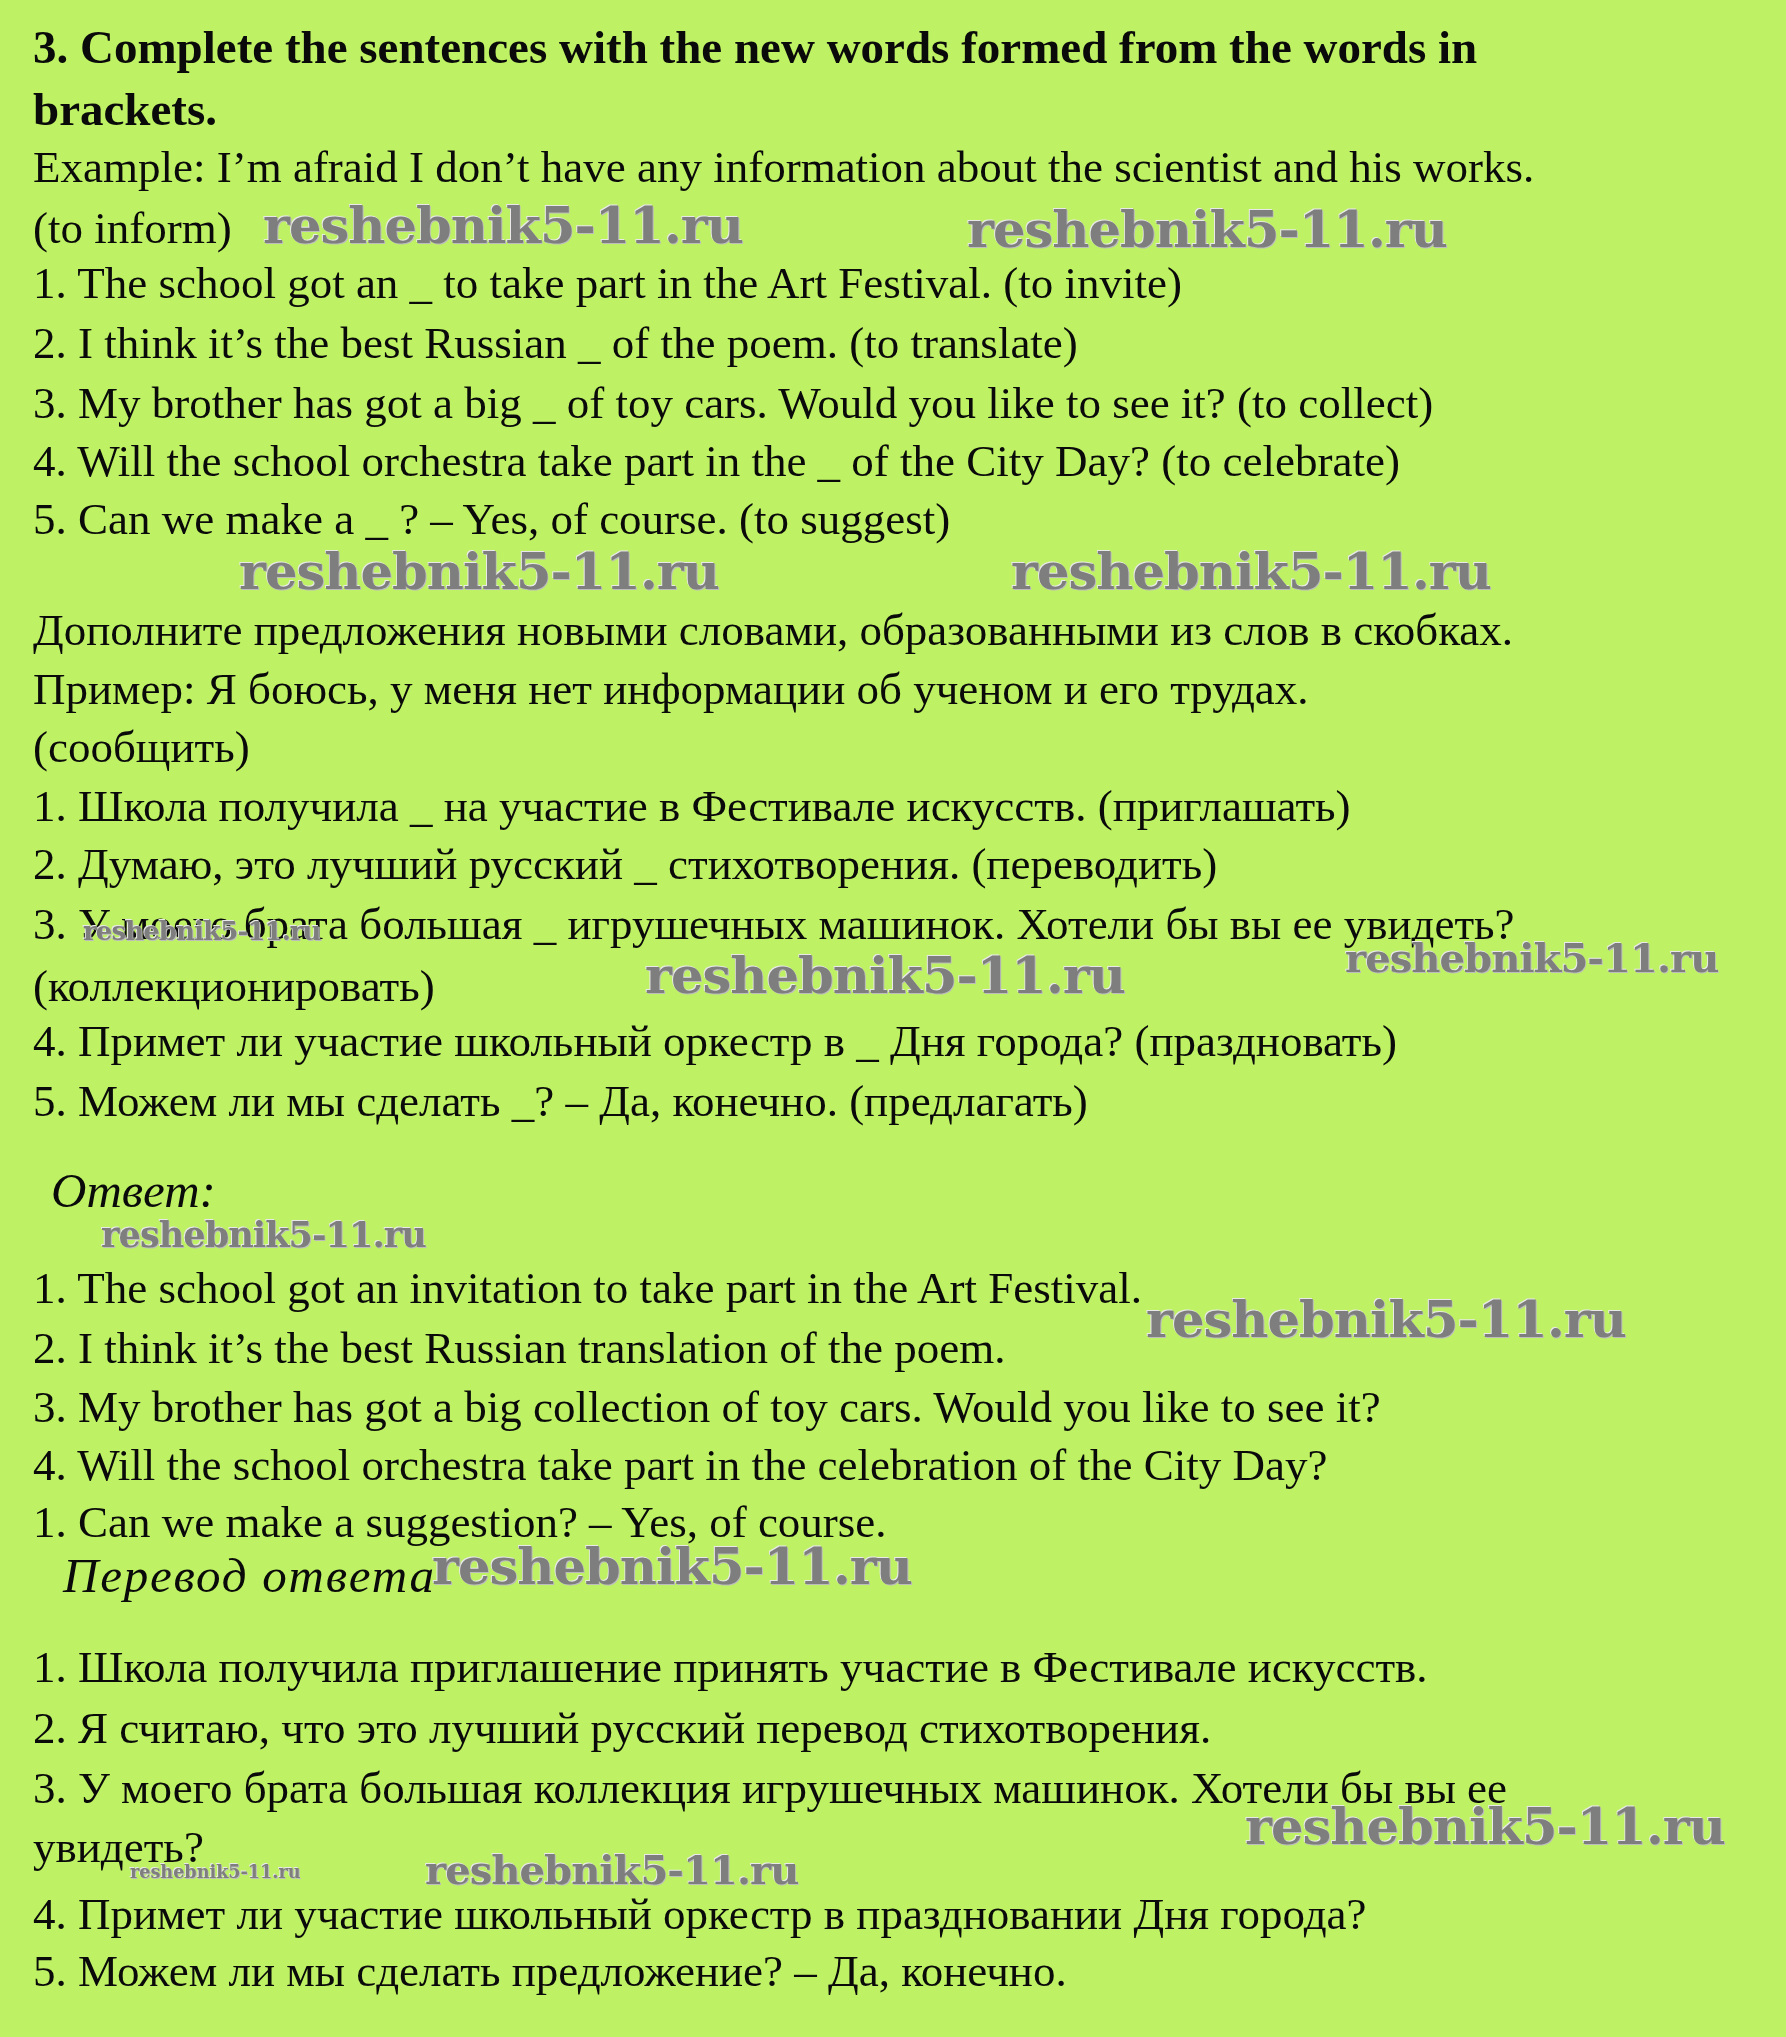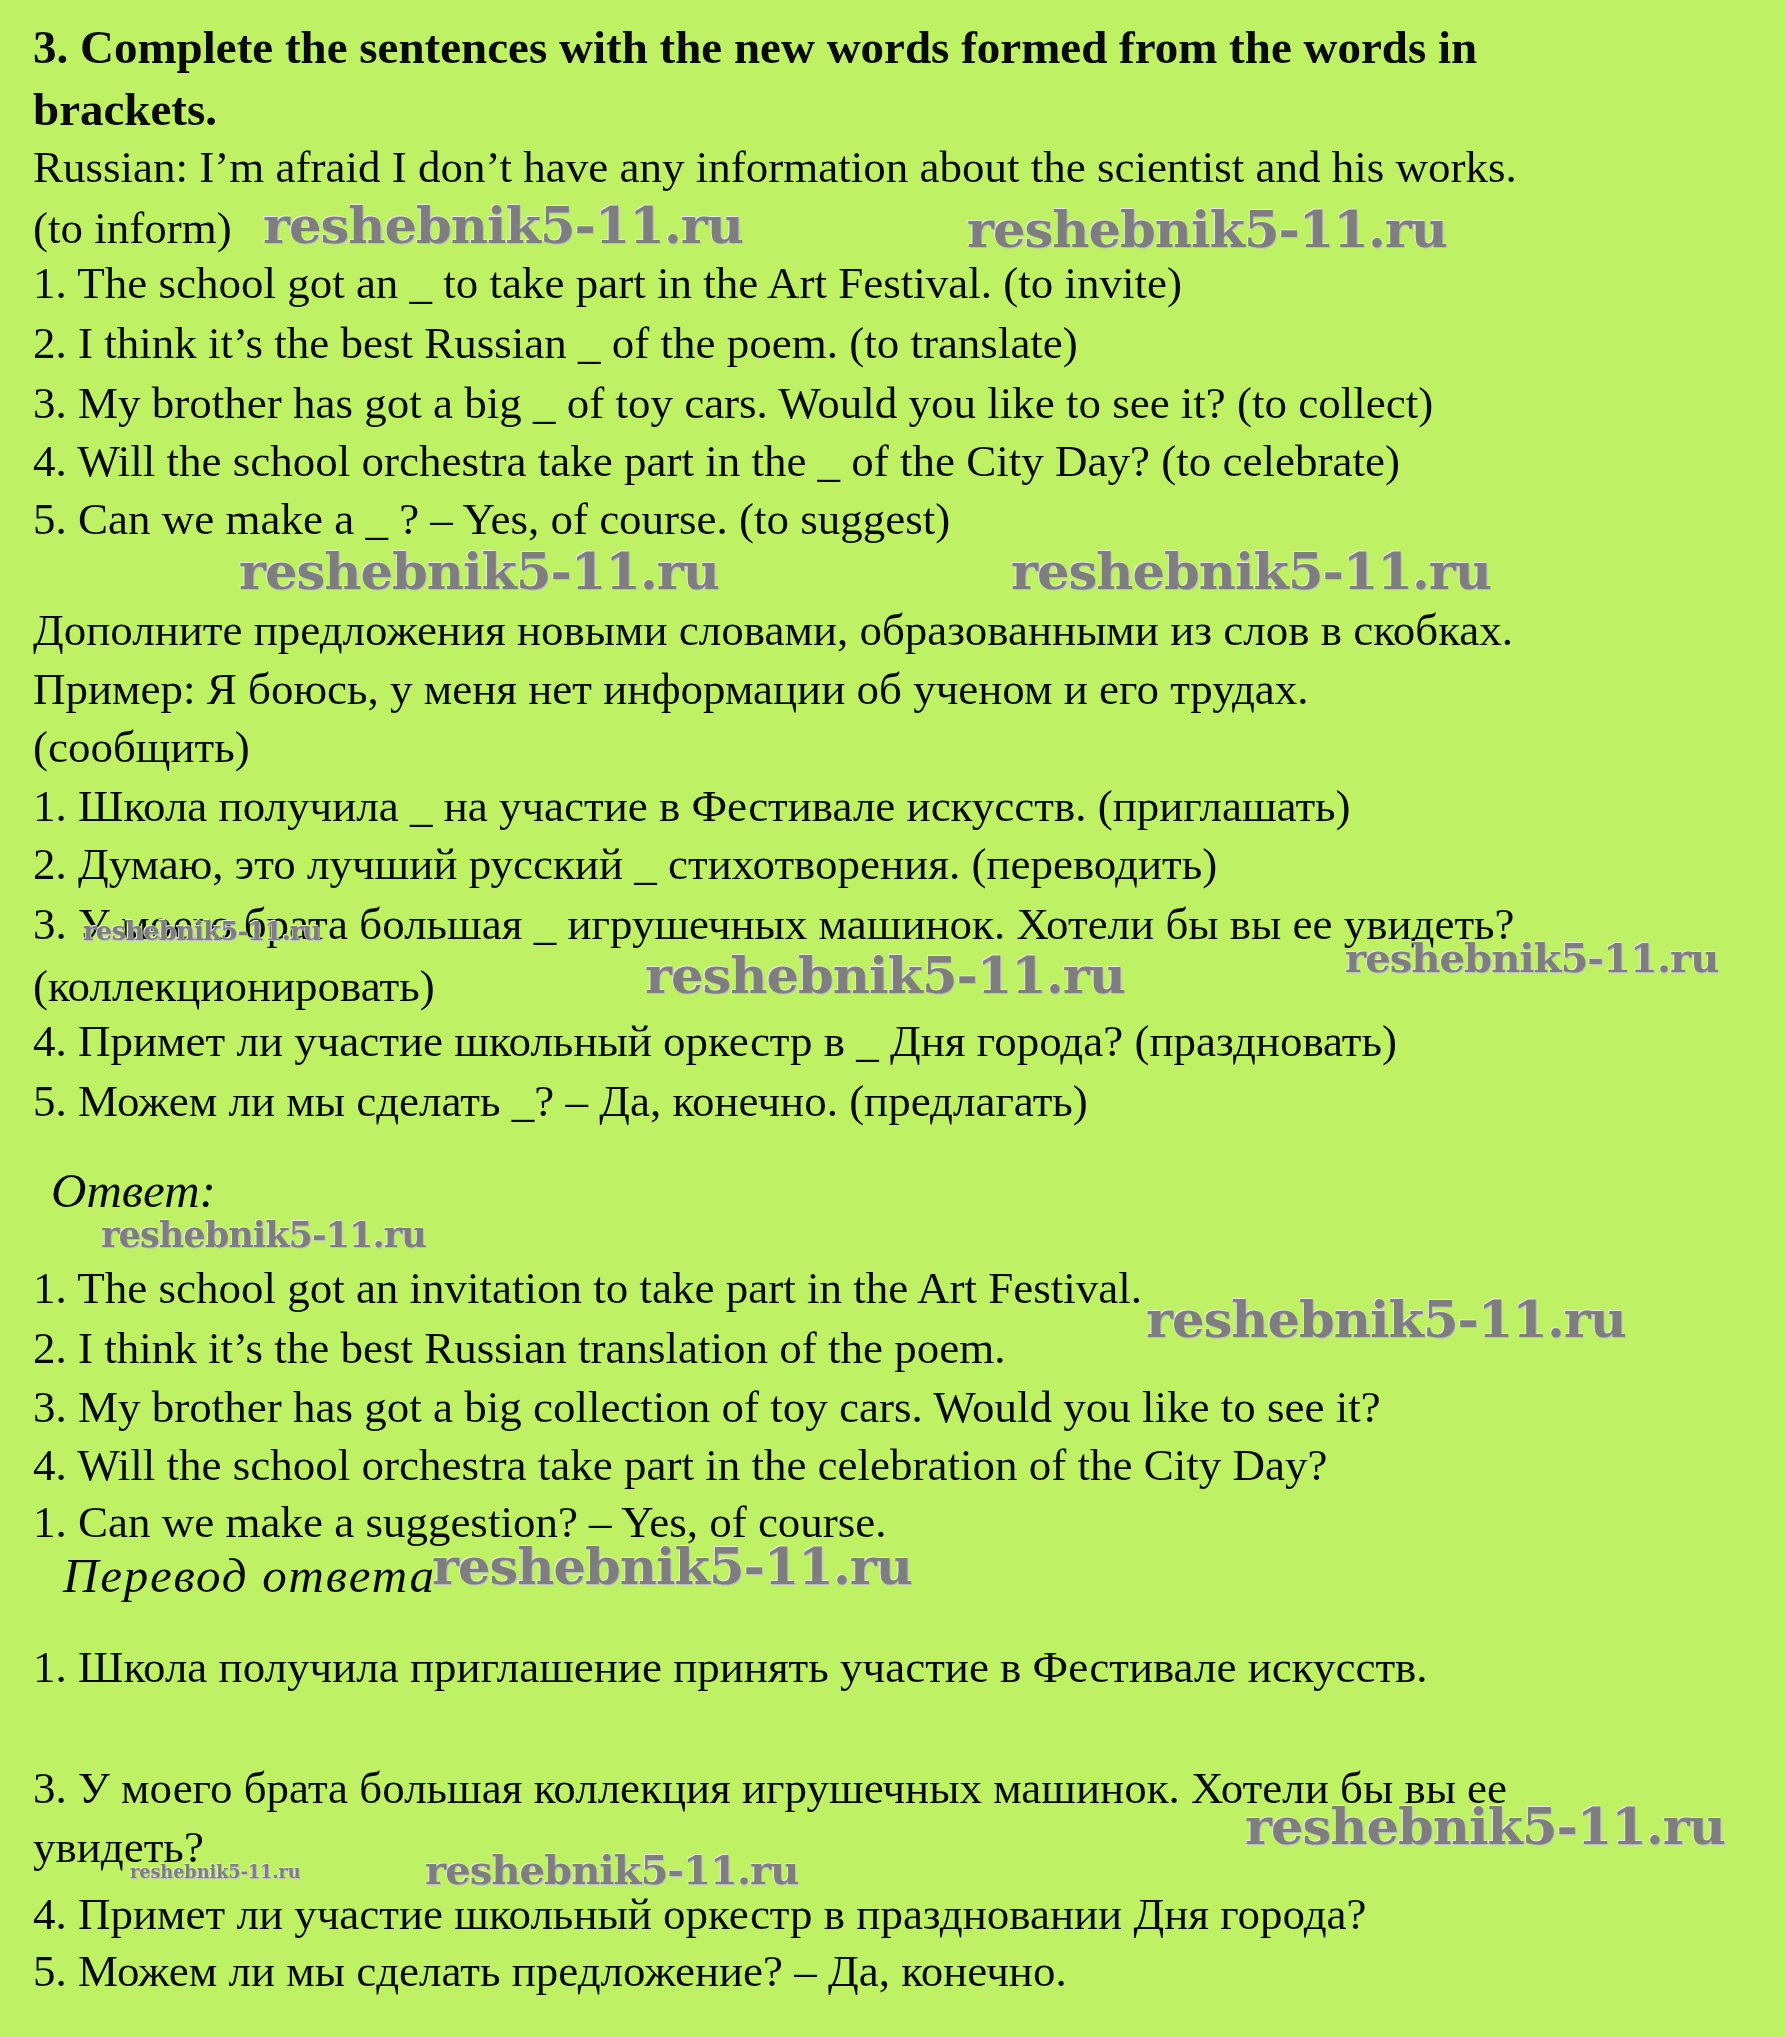--- a/index.html
+++ b/index.html
@@ -38,21 +38,21 @@
   .wm.tiny{font-size:17.6px;letter-spacing:0;}
 </style>
 </head>
 <body>
 
 <div class="page">
 
   <div class="ln bold" style="top:19.3px">3. Complete the sentences with the new words formed from the words in</div>
   <div class="ln bold" style="top:81px">brackets.</div>
 
-  <div class="ln" style="top:140px">Russian: I’m afraid I don’t have any information about the scientist and his works.</div>
+  <div class="ln" style="top:140px">Example: I’m afraid I don’t have any information about the scientist and his works.</div>
   <div class="ln" style="top:201px">(to inform)</div>
 
   <div class="ln" style="top:256px">1. The school got an _ to take part in the Art Festival. (to invite)</div>
   <div class="ln" style="top:316px">2. I think it’s the best Russian _ of the poem. (to translate)</div>
   <div class="ln" style="top:376px">3. My brother has got a big _ of toy cars. Would you like to see it? (to collect)</div>
   <div class="ln" style="top:434px">4. Will the school orchestra take part in the _ of the City Day? (to celebrate)</div>
   <div class="ln" style="top:492px">5. Can we make a _ ? – Yes, of course. (to suggest)</div>
 
   <div class="ln" style="top:603px">Дополните предложения новыми словами, образованными из слов в скобках.</div>
   <div class="ln" style="top:662px">Пример: Я боюсь, у меня нет информации об ученом и его трудах.</div>
@@ -67,20 +67,21 @@
 
   <div class="ln italic" style="top:1162px;left:51px">Ответ:</div>
   <div class="ln" style="top:1261px">1. The school got an invitation to take part in the Art Festival.</div>
   <div class="ln" style="top:1321px">2. I think it’s the best Russian translation of the poem.</div>
   <div class="ln" style="top:1380px">3. My brother has got a big collection of toy cars. Would you like to see it?</div>
   <div class="ln" style="top:1438px">4. Will the school orchestra take part in the celebration of the City Day?</div>
   <div class="ln" style="top:1495px">1. Can we make a suggestion? – Yes, of course.</div>
 
   <div class="ln italic" style="top:1547px;left:63px;letter-spacing:1.8px">Перевод ответа</div>
   <div class="ln" style="top:1640px">1. Школа получила приглашение принять участие в Фестивале искусств.</div>
+  <div class="ln" style="top:1701px">2. Я считаю, что это лучший русский перевод стихотворения.</div>
   <div class="ln" style="top:1761px">3. У моего брата большая коллекция игрушечных машинок. Хотели бы вы ее</div>
   <div class="ln" style="top:1820px">увидеть?</div>
   <div class="ln" style="top:1887px">4. Примет ли участие школьный оркестр в праздновании Дня города?</div>
   <div class="ln" style="top:1944px">5. Можем ли мы сделать предложение? – Да, конечно.</div>
 
   <div class="wm big" style="left:263px;top:200px">reshebnik5-11.ru</div>
   <div class="wm big" style="left:967px;top:204px">reshebnik5-11.ru</div>
   <div class="wm big" style="left:239px;top:546px">reshebnik5-11.ru</div>
   <div class="wm big" style="left:1011px;top:546px">reshebnik5-11.ru</div>
   <div class="wm sm" style="left:83px;top:918px">reshebnik5-11.ru</div>

